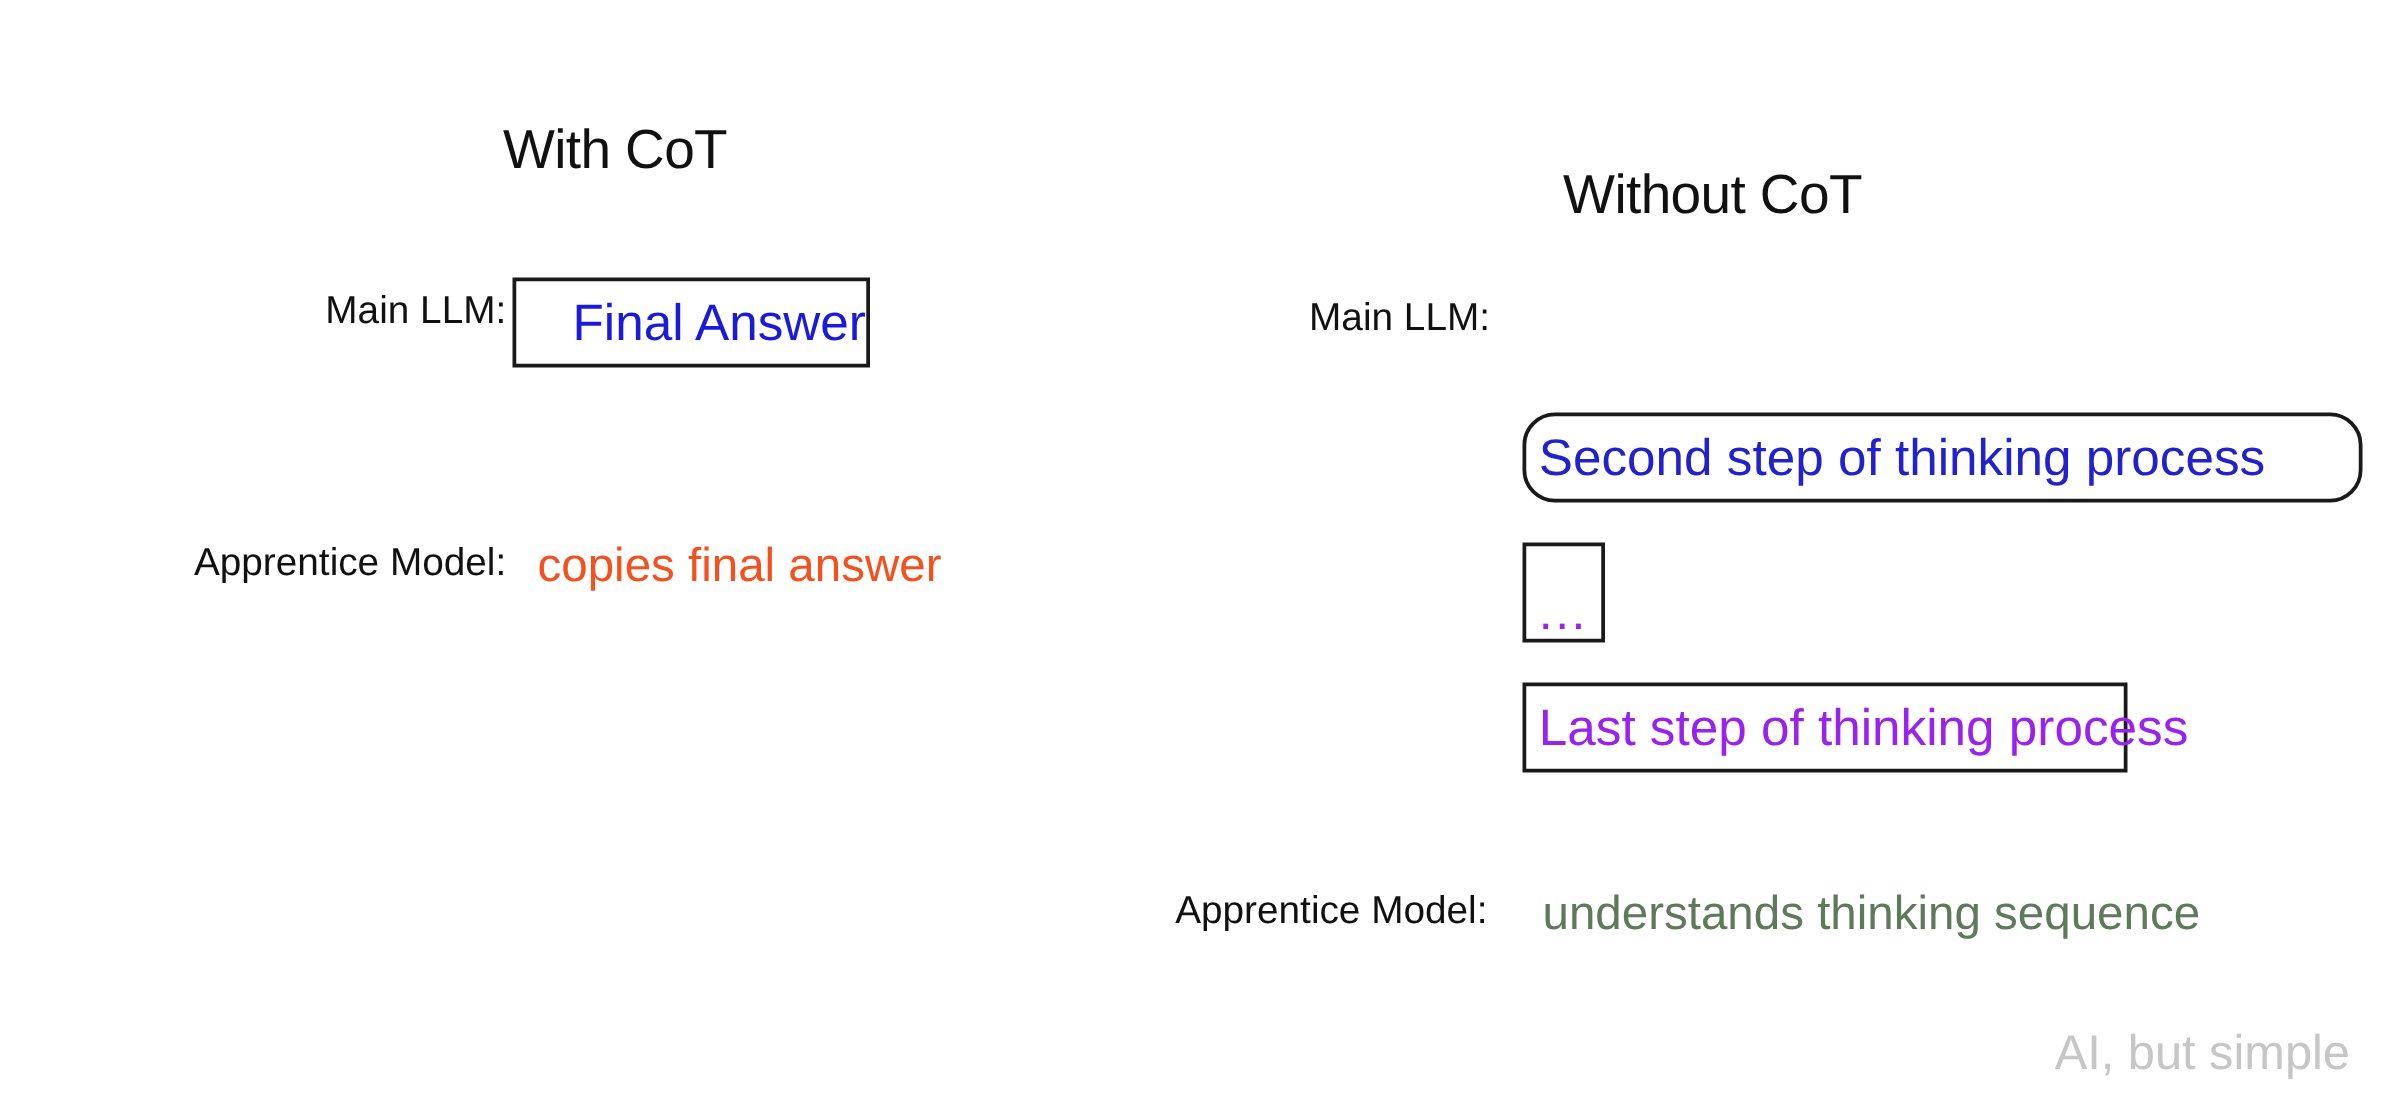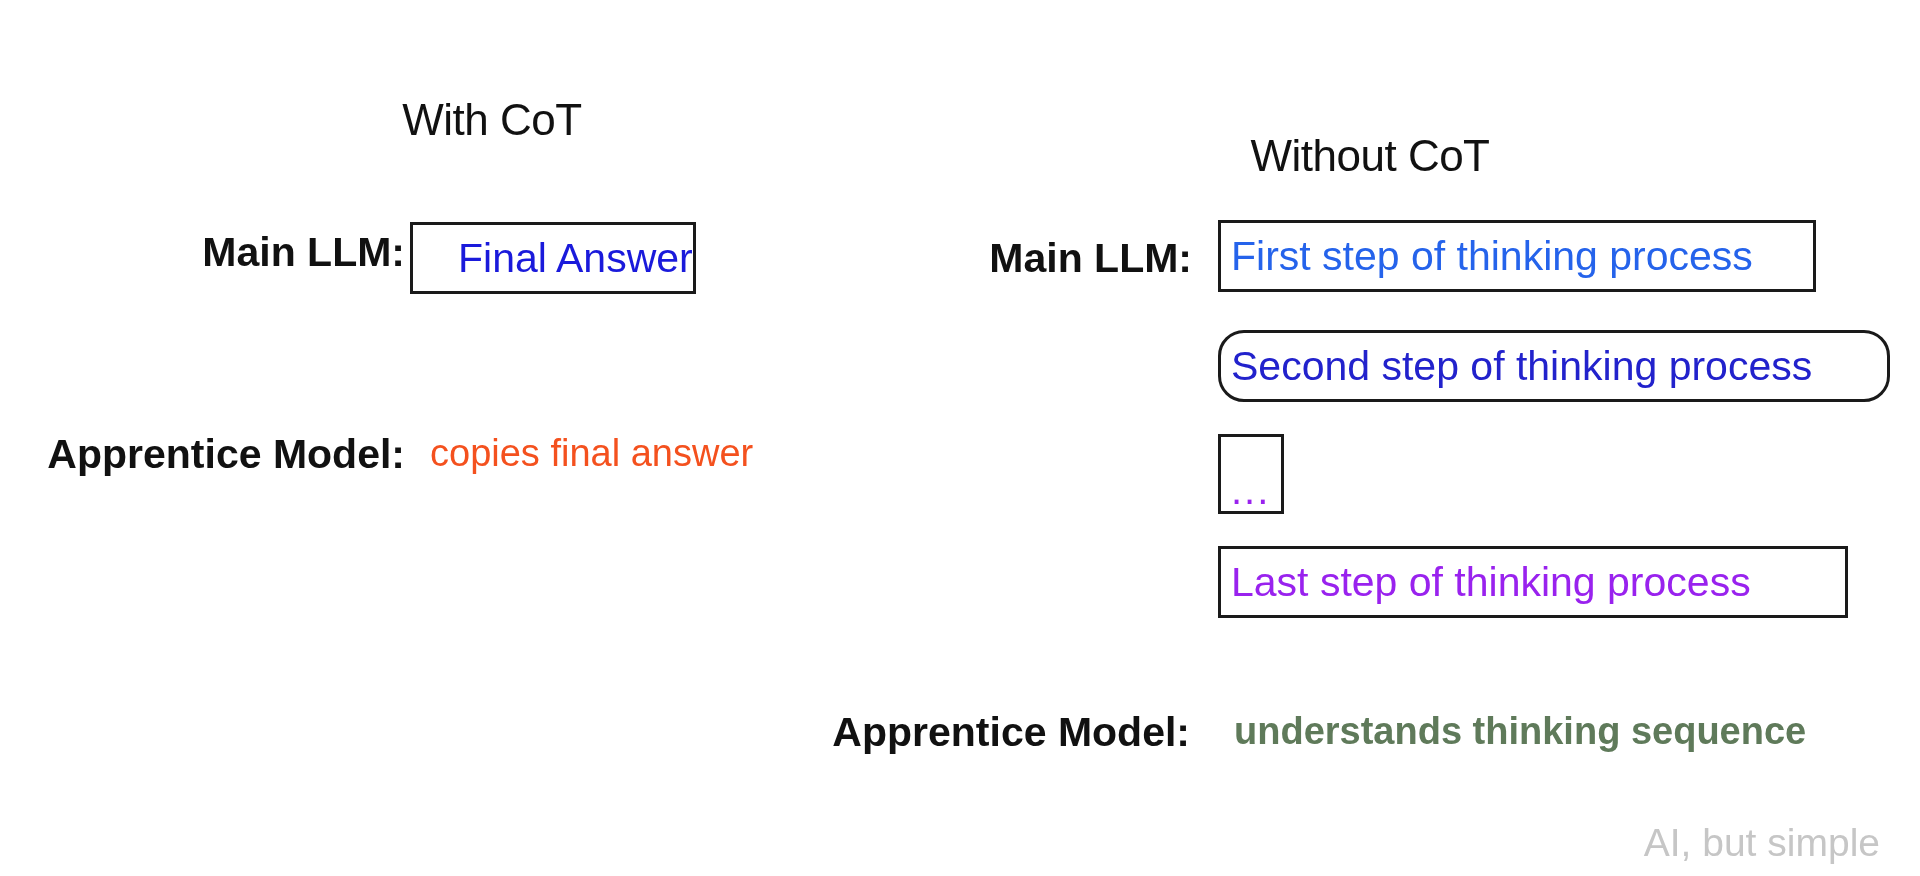--- a/index.html
+++ b/index.html
@@ -32,22 +32,22 @@
     color: #0d0d0d;
     white-space: nowrap;
     letter-spacing: -0.5px;
   }
   #title-with-cot  { left: 0;    top: 98px;  width: 984px;  text-align: center; }
   #title-without-cot { left: 960px; top: 98px; width: 820px; text-align: center; }
 
   
   .role-label {
     position: absolute;
-    font-size: 41px;
-    font-weight: 700;
+    font-size: 31px;
+    font-weight: 400;
     line-height: 1;
     color: #111111;
     white-space: nowrap;
   }
 
   #label-main-llm-left        { left: 0;   top: 232px; width: 405px; text-align: right; }
   #label-apprentice-left      { left: 0;   top: 434px; width: 405px; text-align: right; }
   #label-main-llm-right       { left: 760px; top: 238px; width: 432px; text-align: right; }
   #label-apprentice-right     { left: 640px; top: 712px; width: 550px; text-align: right; }
 
@@ -64,34 +64,34 @@
   .out-box .box-text {
     font-size: 41px;
     line-height: 1;
     white-space: nowrap;
   }
 
   #box-final-answer      { left: 410px;  top: 222px; width: 286px; height: 72px; }
   #box-first-step        { left: 1218px; top: 220px; width: 598px; height: 72px; }
   #box-second-step       { left: 1218px; top: 330px; width: 672px; height: 72px; }
   #box-ellipsis          { left: 1218px; top: 434px; width: 66px;  height: 80px; }
-  #box-last-step         { left: 1218px; top: 546px; width: 630px; height: 72px; }
+  #box-last-step         { left: 1218px; top: 546px; width: 484px; height: 72px; }
 
   #box-ellipsis { align-items: flex-end; padding-bottom: 6px; }
   #box-ellipsis .box-text { font-size: 40px; letter-spacing: 2px; line-height: 0.75; }
 
   
   .free-text {
     position: absolute;
     font-size: 38px;
     line-height: 1;
     white-space: nowrap;
   }
   #text-copies-final-answer       { left: 430px;  top: 434px; }
-  #text-understands-thinking-seq  { left: 1234px; top: 712px; font-weight: bold; }
+  #text-understands-thinking-seq  { left: 1234px; top: 712px; }
 
   
   #watermark {
     position: absolute;
     right: 40px;
     bottom: 14px;
     font-size: 39px;
     line-height: 1;
     color: #c6c6c6;
     white-space: nowrap;
@@ -112,23 +112,20 @@
   </div>
 
   <div class="role-label" id="label-apprentice-left" style="color: rgb(17, 17, 17);">Apprentice Model:</div>
 
   <div class="free-text" id="text-copies-final-answer" style="color: rgb(244, 81, 30);">copies final answer</div>
 
   <div class="col-title" id="title-without-cot" style="color: rgb(17, 17, 17); margin-top: 36px;">Without CoT</div>
 
   <div class="role-label" id="label-main-llm-right" style="color: rgb(17, 17, 17);">Main LLM:</div>
 
-  <div class="out-box" id="box-first-step" style="border-color: rgb(26, 26, 26);">
-    <span class="box-text" style="color: rgb(37, 99, 235);">First step of thinking process</span>
-  </div>
 
   <div class="out-box" id="box-second-step" style="border-color: rgb(26, 26, 26); border-radius: 26px;">
     <span class="box-text" style="color: rgb(34, 34, 204);">Second step of thinking process</span>
   </div>
 
   <div class="out-box" id="box-ellipsis" style="border-color: rgb(26, 26, 26);">
     <span class="box-text" style="color: rgb(153, 34, 238);">...</span>
   </div>
 
   <div class="out-box" id="box-last-step" style="border-color: rgb(26, 26, 26);">

